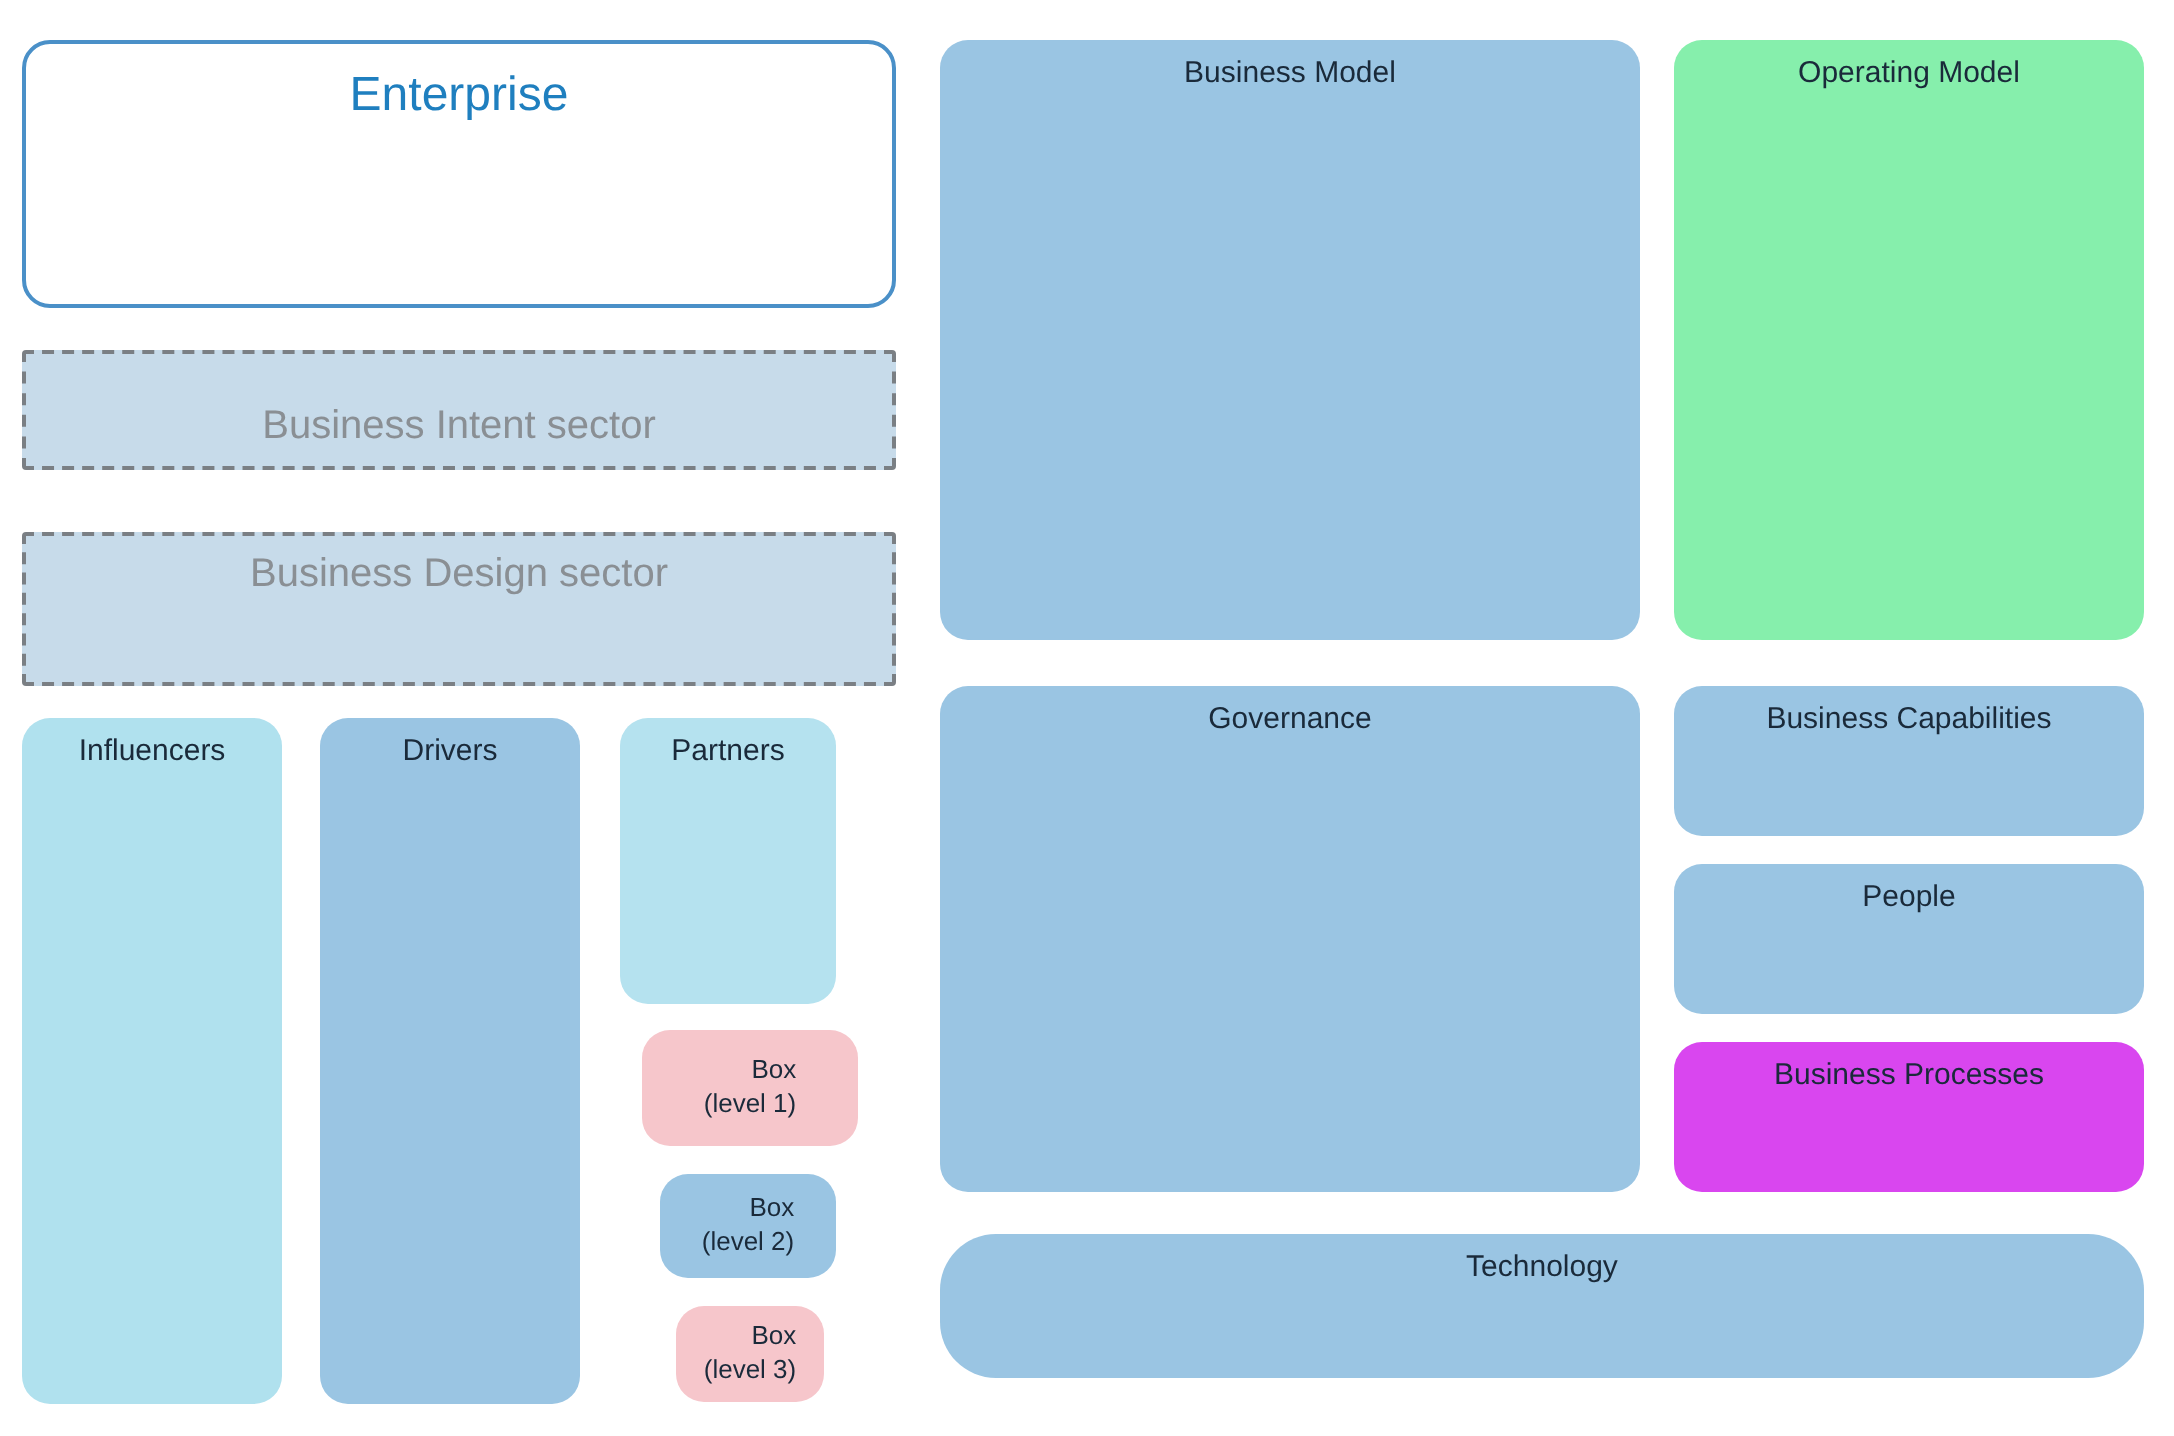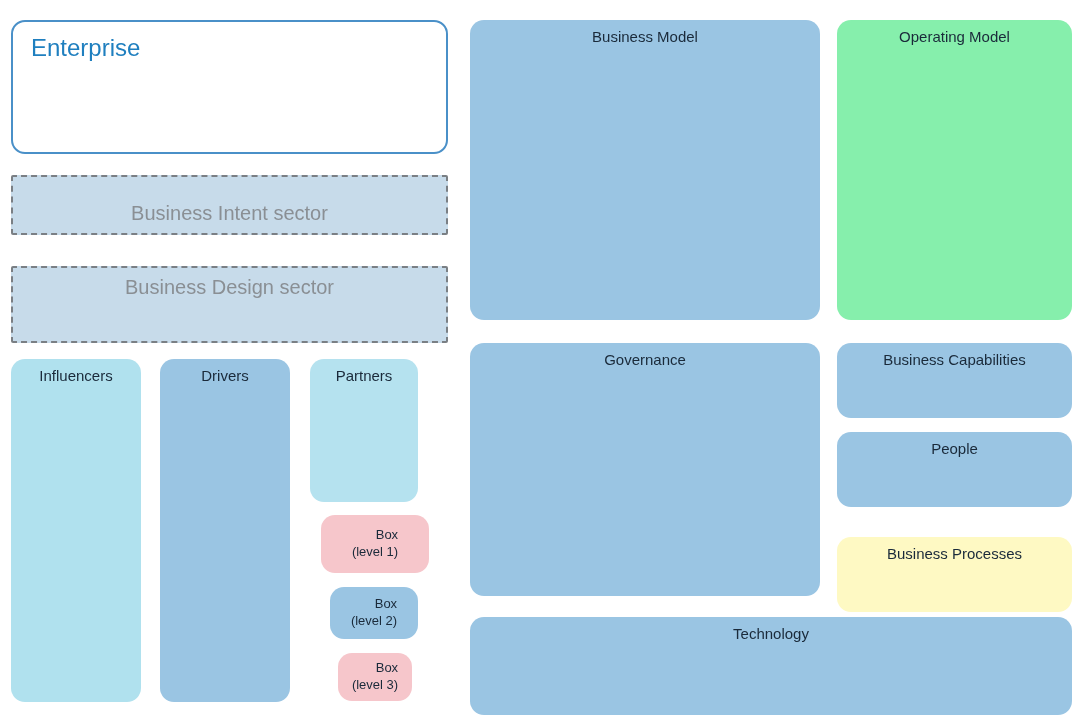--- a/index.html
+++ b/index.html
@@ -1,15 +1,15 @@
 <!DOCTYPE html>
 <html><head>
 <meta charset="utf-8">
 <style>
-  * { box-sizing: border-box; margin: 0; padding: 0; }
+  * { box-sizing: border-box; margin: 0; padding: 0; text-align: center; }
   body {
     font-family: "Helvetica Neue", Arial, sans-serif;
     background: #ffffff;
     width: 1087px;
     height: 718px;
     position: relative;
   }
   .box {
     position: absolute;
     border-radius: 14px;
@@ -73,15 +73,15 @@
 <div class="box label-top" style="left:470px; top:20px; width:350px; height:300px; background:#9ac5e3;">Business Model</div>
 
 <div class="box label-top" style="left:837px; top:20px; width:235px; height:300px; background:#86efac;">Operating Model</div>
 
 <div class="box label-top" style="left:470px; top:343px; width:350px; height:253px; background:#9ac5e3;">Governance</div>
 
 <div class="box label-top" style="left:837px; top:343px; width:235px; height:75px; background:#9ac5e3;">Business Capabilities</div>
 
 <div class="box label-top" style="left:837px; top:432px; width:235px; height:75px; background:#9ac5e3;">People</div>
 
-<div class="box label-top" style="left:837px; top:537px; width:235px; height:75px; background:#fef9c3;">Business Processes</div>
+<div class="box label-top" style="left:837px; top:521px; width:235px; height:75px; background:#d946ef;">Business Processes</div>
 
-<div class="box label-top" style="left:470px; top:617px; width:602px; height:98px; background:#9ac5e3;">Technology</div>
+<div class="box label-top" style="left:470px; top:617px; width:602px; height:72px; background:#9ac5e3;border-radius:28px;">Technology</div>
 
 </body></html>

